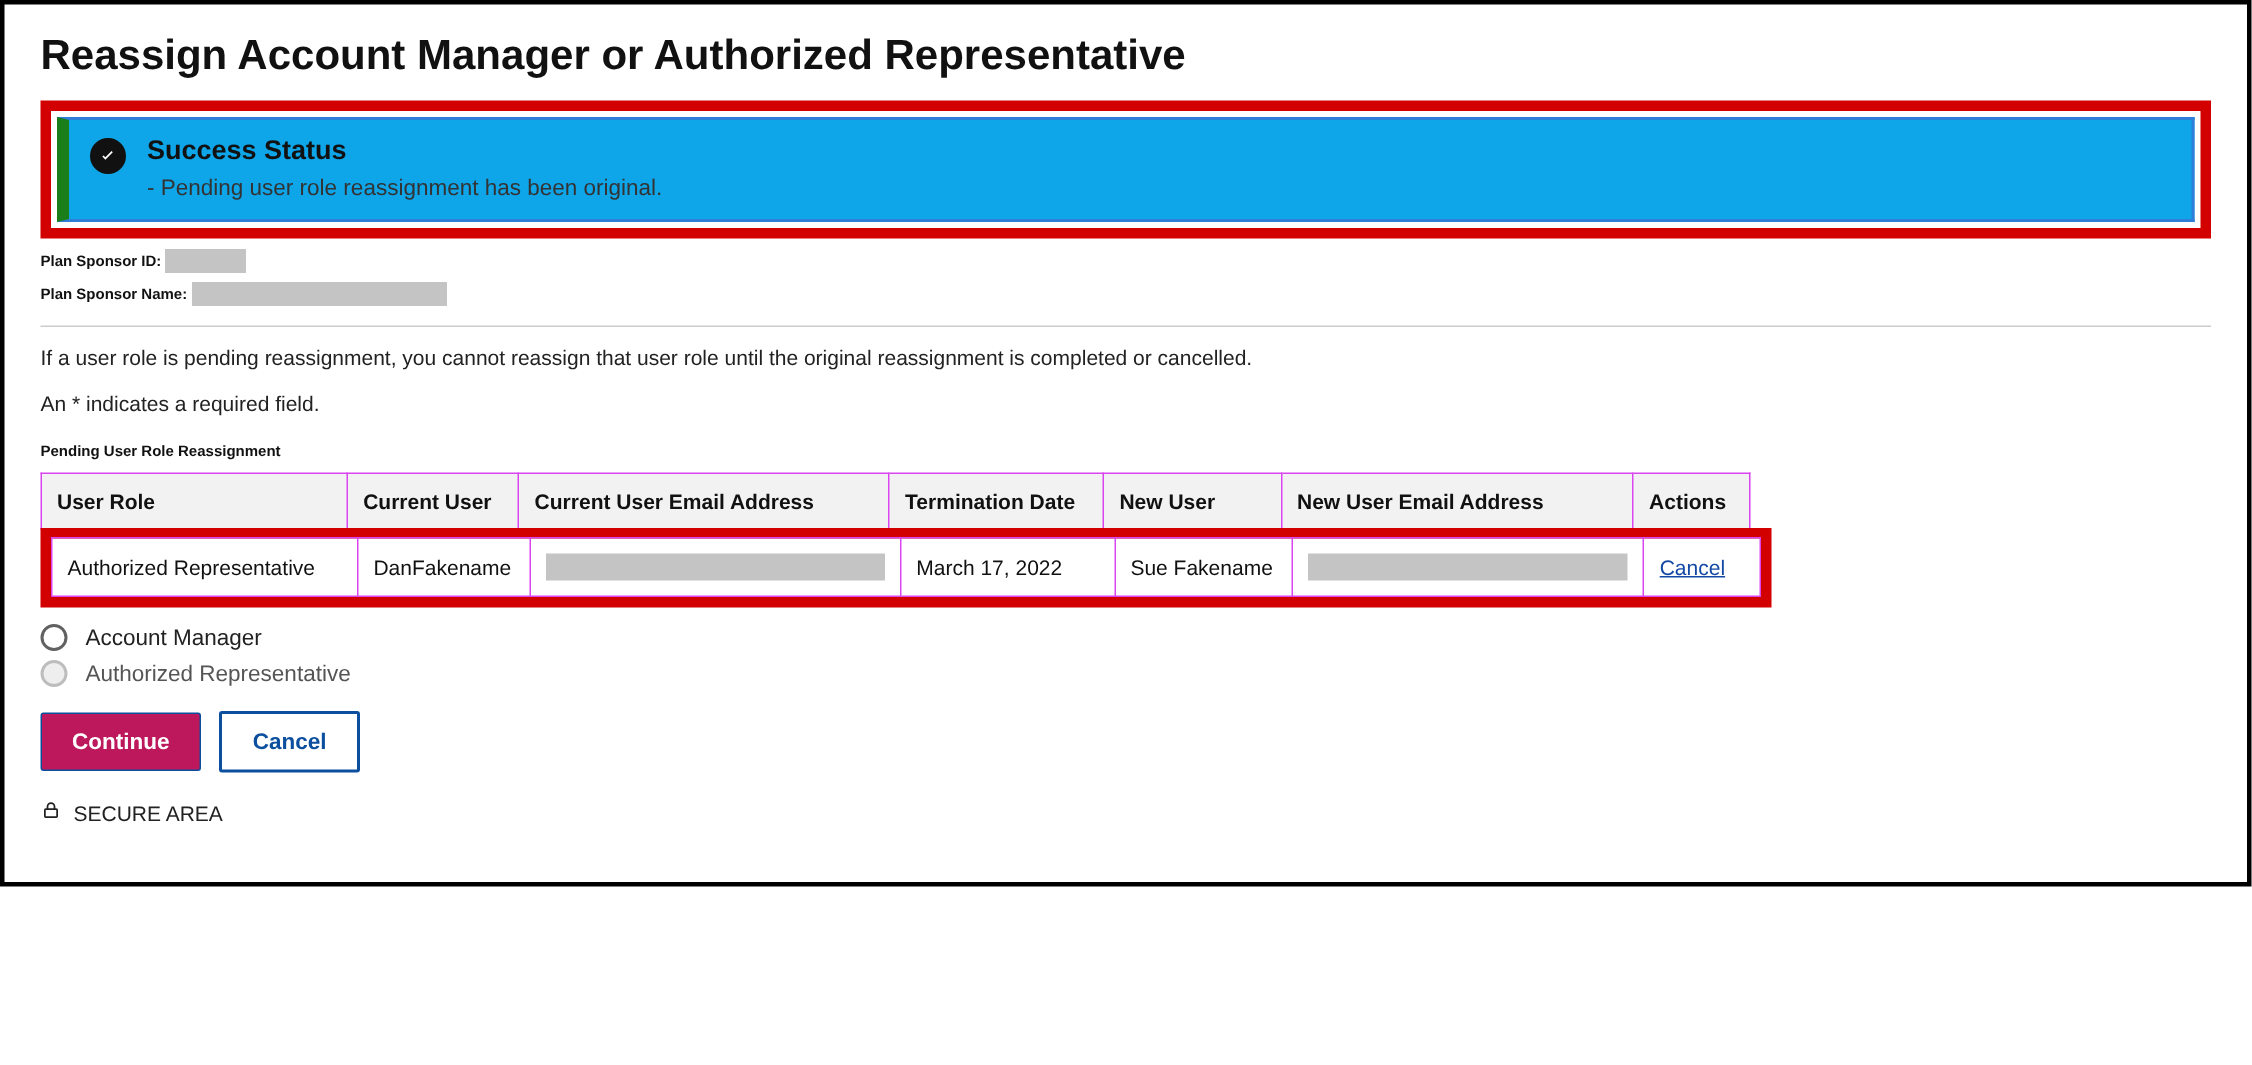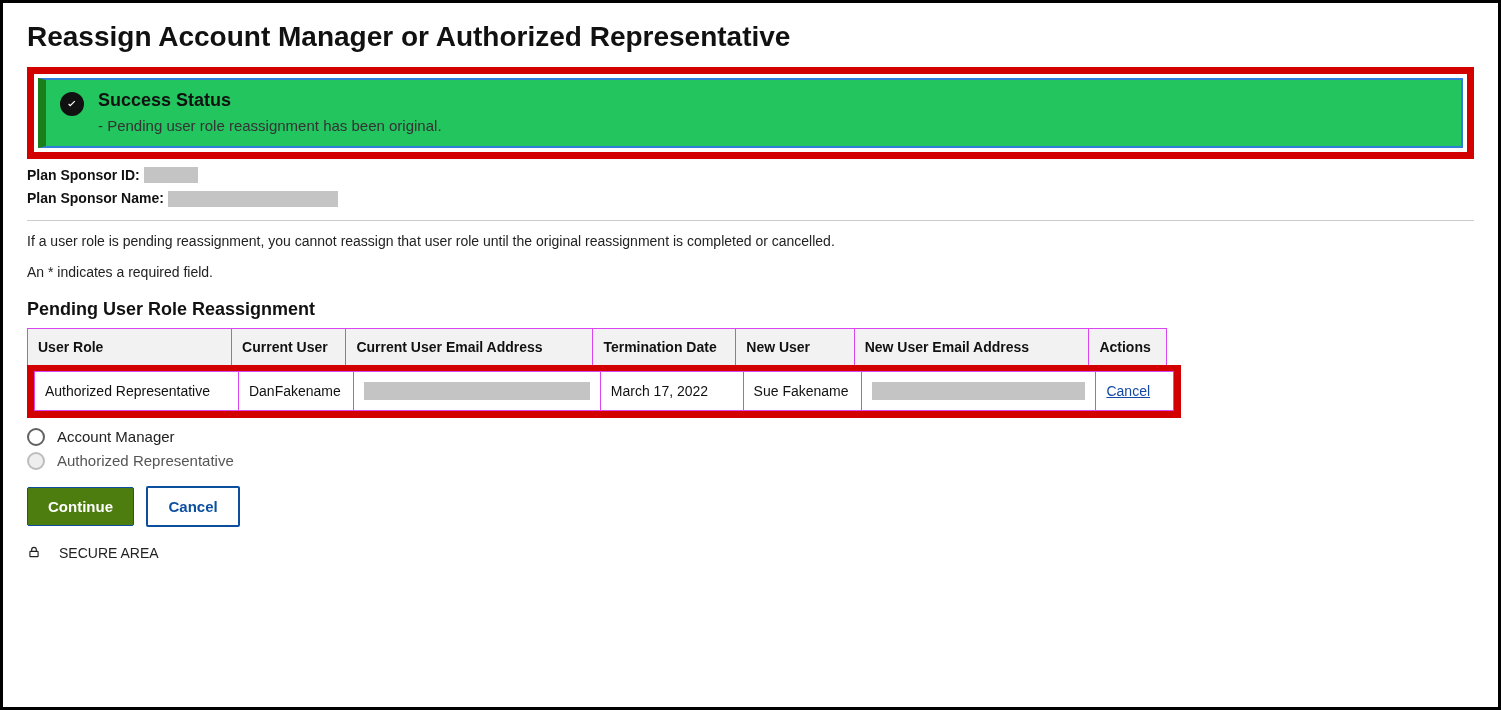--- a/index.html
+++ b/index.html
@@ -6,36 +6,36 @@
   html, body { margin:0; padding:0; }
   body {
     font-family: "Segoe UI", Arial, sans-serif;
     color:#111;
     width:1501px;
   }
   .frame {
     border:3px solid #000;
     padding: 10px 24px 14px 24px;
     width:1501px;
-    height:710px;
+    height:591px;
     position:relative;
   }
   h1.page-title {
     font-size:28px;
     font-weight:700;
     margin:8px 0 14px 0;
     color:#111;
   }
   .highlight-red {
     border:7px solid #d30000;
     padding:4px;
     margin-bottom:8px;
   }
   .success-box {
-    background:#22c55e;
+    background:#0ea5e9;
     border:2px solid #2f7ed8;
     border-left:8px solid #1a7f1a;
     padding:10px 2px 12px 14px;
     display:flex;
     align-items:flex-start;
     gap:14px;
   }
   .check-badge {
     width:24px; height:24px; border-radius:50%;
     background:#111;
@@ -48,35 +48,35 @@
   .success-body .success-title {
     font-size:18px; font-weight:700; margin:0 0 6px 0;
   }
   .success-body .success-msg {
     font-size:15px; color:#333; margin:0; padding-left:18px;
   }
   .success-body .success-msg::before {
     content:"-  ";
     margin-left:-18px;
   }
-  .kv-line { font-size:14px; margin:6px 0; }
+  .kv-line { font-size:10px; margin:6px 0; }
   .kv-line .label { font-weight:700; }
   .ghost {
     display:inline-block;
     background:#c4c4c4;
     height:16px; vertical-align:middle; position:relative; top:-1px;
   }
   .ghost.small { width:54px; }
   .ghost.med { width:170px; }
   hr.sep { border:none; border-top:1px solid #ccc; margin:12px 0 10px 0; }
   p.body-text {
     font-size:14px; color:#222; margin:10px 0; line-height:1.5;
   }
   .section-label {
-    font-size:18px; font-weight:700; margin:16px 0 8px 0;
+    font-size:10px; font-weight:700; margin:16px 0 8px 0;
   }
   table.pending {
     border-collapse:collapse;
     width:1140px;
     font-size:14px;
   }
   table.pending th, table.pending td {
     border:1px solid #d946ef;
     padding:10px 10px;
     text-align:left;
@@ -113,29 +113,29 @@
   .radio.disabled { border-color:#bdbdbd; background:#eee; }
   .radio-row.disabled { color:#555; }
   .btn-row { margin-top:16px; }
   .btn {
     font-size:15px; font-weight:700;
     padding:10px 20px;
     border-radius:2px;
     cursor:pointer;
   }
   .btn-primary {
-    background:#4d7c0f; color:#fff; border:1px solid #0b4f9e;
+    background:#be185d; color:#fff; border:1px solid #0b4f9e;
   }
   .btn-secondary {
     background:#fff; color:#0b4f9e; border:2px solid #0b4f9e;
     margin-left:8px;
   }
   .secure-area {
     margin-top:18px; font-size:14px; color:#222;
-    display:flex; align-items:center; gap:18px;
+    display:flex; align-items:center; gap:8px;
   }
   .lock-icon svg { width:14px; height:14px; stroke:#222; fill:none; stroke-width:2; }
   
   .col-role { width:200px; }
   .col-curuser { width:112px; }
   .col-curemail { width:242px; }
   .col-termdate { width:140px; }
   .col-newuser { width:116px;margin-top:24px; }
   .col-newemail { width:230px; }
   .col-actions { width:76px; }

